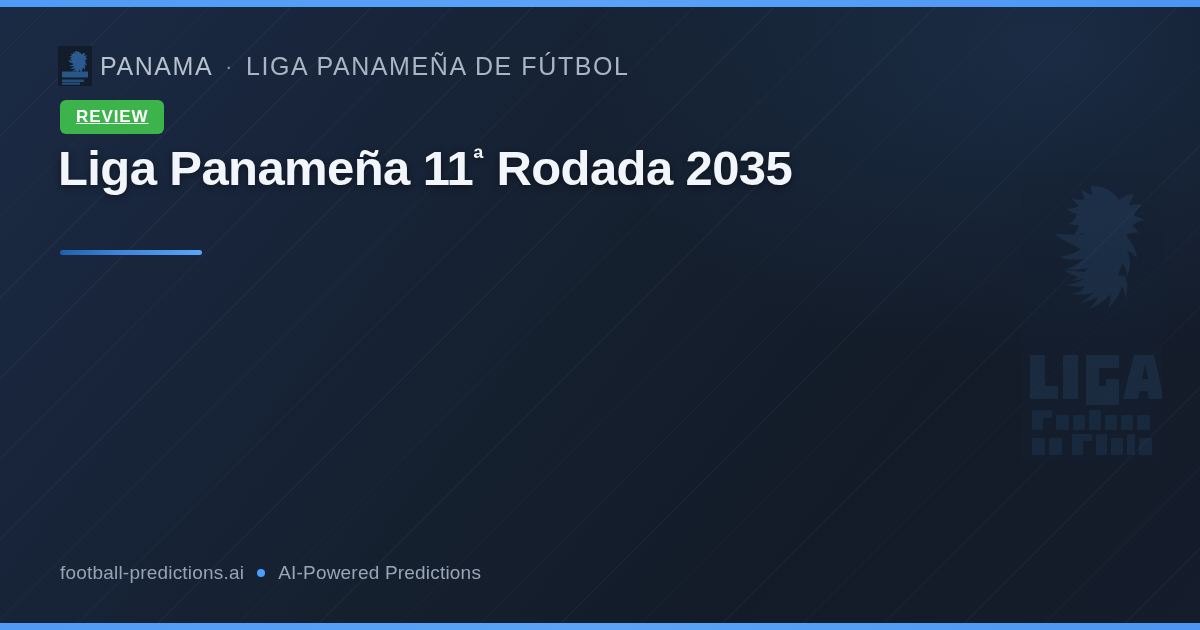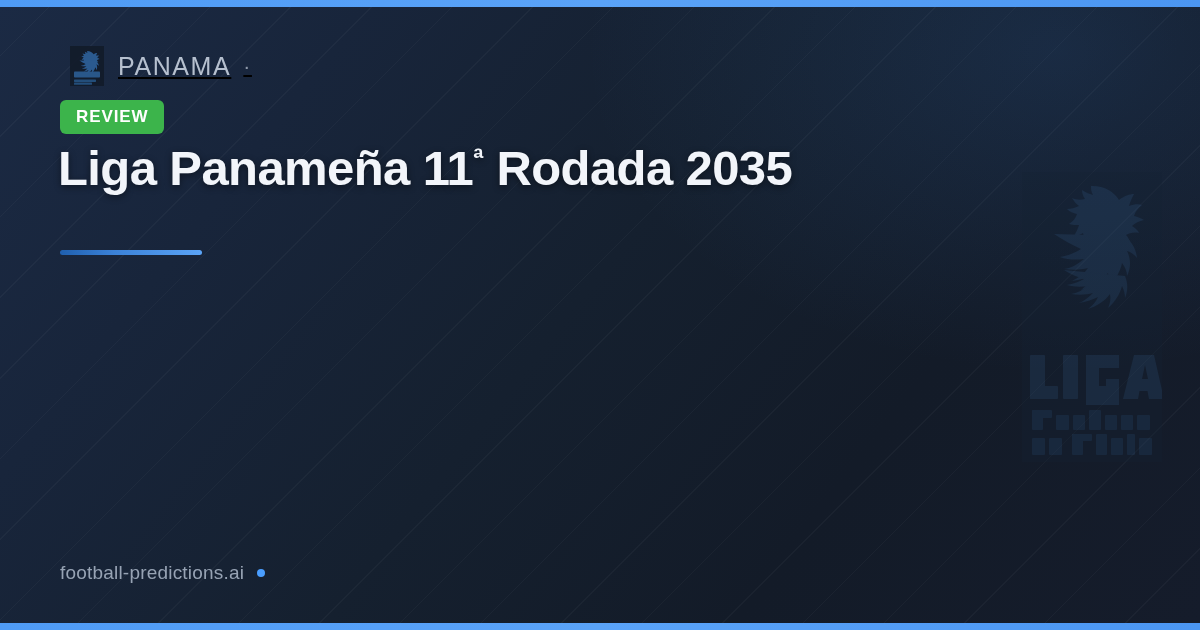--- a/index.html
+++ b/index.html
@@ -48,22 +48,22 @@
     position:absolute; left:0; width:1200px; height:7px;
     background:linear-gradient(90deg,#4f9bf5 0%,#5aa3f8 50%,#4b96f2 100%);
   }
   .edge-top { top:0; }
   .edge-bottom { bottom:0; }
 
   .content { position:absolute; inset:0; }
 
   
   .eyebrow {
-    position:absolute; left:70px; top:46px;
-    display:flex; align-items:center; gap:14px;text-decoration:underline;
+    position:absolute; left:58px; top:46px;
+    display:flex; align-items:center; gap:8px;
   }
   .league-mark { width:34px; height:40px; display:block; opacity:.92; }
 
   .eyebrow-text {
     display:flex; align-items:baseline; gap:12px;
     font-size:25px; font-weight:400;
     letter-spacing:1.6px;
     color:#b6c0cf;
     text-transform:uppercase;
     white-space:nowrap;
@@ -75,20 +75,21 @@
   .badge {
     position:absolute; left:60px; top:100px;
     display:inline-block;
     background:#3cb44b;
     color:#ffffff;
     font-size:17px; font-weight:bold;
     letter-spacing:0.9px;
     padding:8px 16px 9px 16px;
     border-radius:6px;
     line-height:1;
+    text-decoration:underline;
   }
 
   
   .title {
     position:absolute; left:58px; top:142px;
     width:940px;
     font-size:49px;
     font-weight:bold;
     letter-spacing:-0.6px;
     color:#f2f5fa;
@@ -159,20 +160,21 @@
           </g>
           <g fill="#24527f">
             <rect x="4" y="33.5" width="22" height="2.4" rx="0.6"></rect>
             <rect x="4" y="36.6" width="18" height="2.2" rx="0.6"></rect>
           </g>
         </svg>
       </span>
       <span class="eyebrow-text">
         <span>Panama</span>
         <span class="eyebrow-sep">·</span>
+        <span class="eyebrow-league">Liga Panameña de Fútbol</span>
       </span>
     </div>
 
     <div class="badge">REVIEW</div>
 
     <h1 class="title"><span>Liga Panameña 11</span><sup>ª</sup><span> Rodada 2035</span></h1>
 
     <div class="rule"></div>
 
     <div class="watermark">
@@ -209,16 +211,17 @@
           <rect x="89" y="266" width="12" height="17" rx="1"></rect>
           <rect x="105" y="262" width="8" height="21" rx="1"></rect>
           <rect x="117" y="266" width="13" height="17" rx="1"></rect>
         </g>
       </svg>
     </div>
 
     <div class="footer">
       <span class="footer-site">football-predictions.ai</span>
       <span class="footer-dot"></span>
+      <span class="footer-tag">AI-Powered Predictions</span>
     </div>
 
   </div>
 </div>
 
 </body></html>

